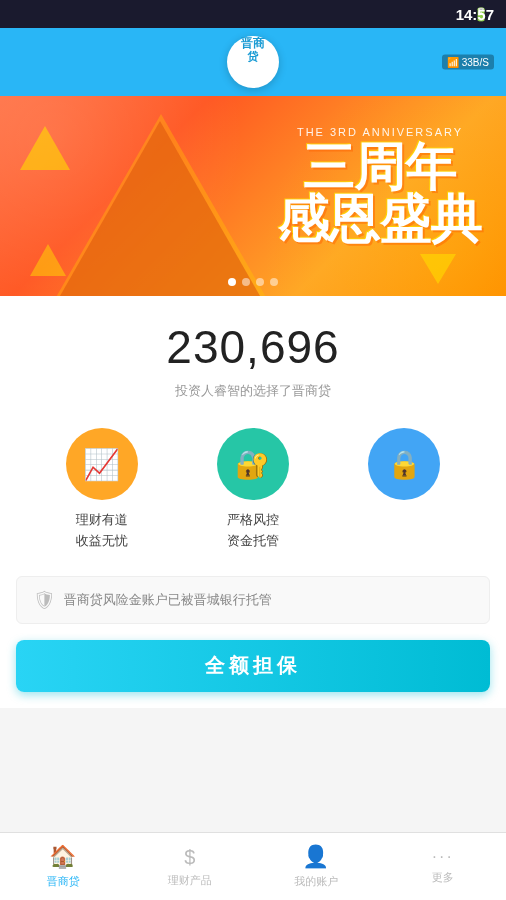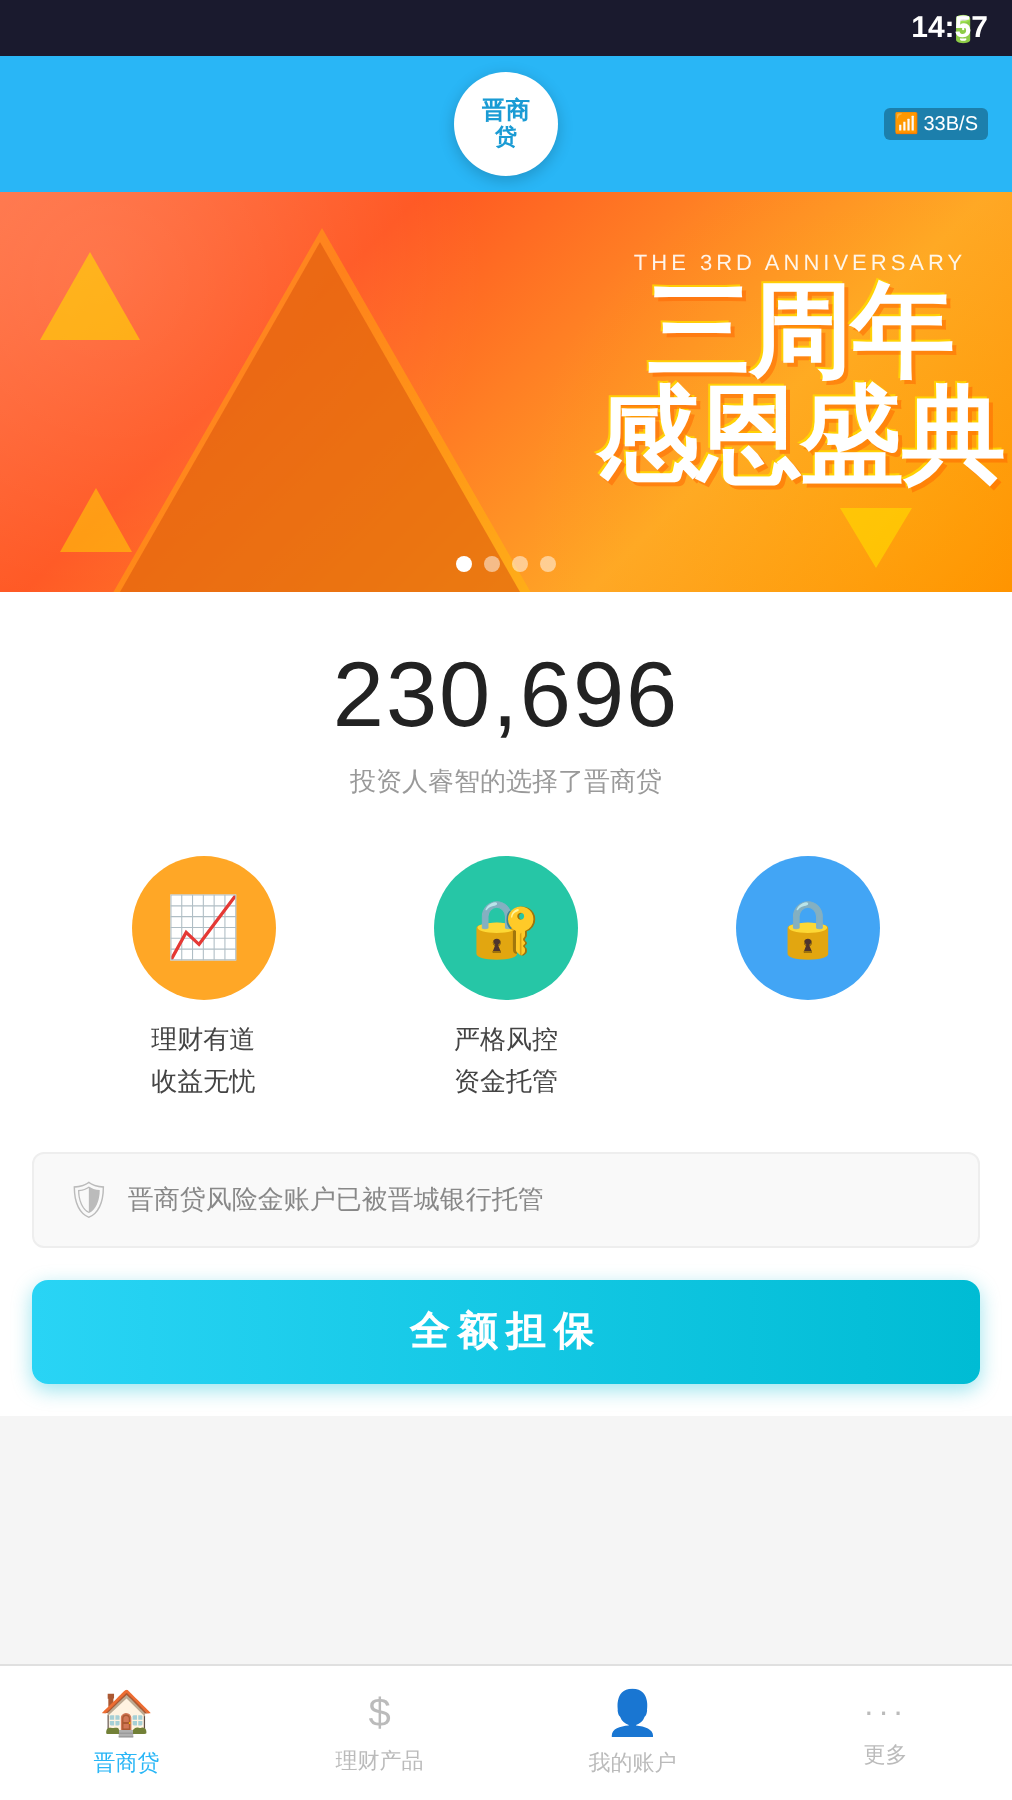--- a/index.html
+++ b/index.html
@@ -45,21 +45,21 @@
       align-items: center;
       justify-content: center;
       position: relative;
     }
     .logo-circle {
       width: 52px;
       height: 52px;
       background: white;
       border-radius: 50%;
       display: flex;
-      align-items: center;
+      align-items: flex-start;
       justify-content: center;
       box-shadow: 0 2px 8px rgba(0,0,0,0.2);
     }
     .logo-inner {
       font-size: 18px;
       color: #29b6f6;
       font-weight: 900;
       line-height: 1;
       text-align: center;
     }
@@ -106,21 +106,21 @@
       position: absolute;
       left: 30px;
       bottom: 20px;
       width: 0; height: 0;
       border-left: 18px solid transparent;
       border-right: 18px solid transparent;
       border-bottom: 32px solid rgba(255,220,0,0.5);
     }
     .banner-text-area {
       position: absolute;
-      right: 4px;
+      right: 24px;
       top: 30px;
       text-align: center;
     }
     .banner-subtitle {
       color: rgba(255,255,255,0.9);
       font-size: 11px;
       letter-spacing: 2px;
       margin-bottom: 2px;
     }
     .banner-title-cn {

